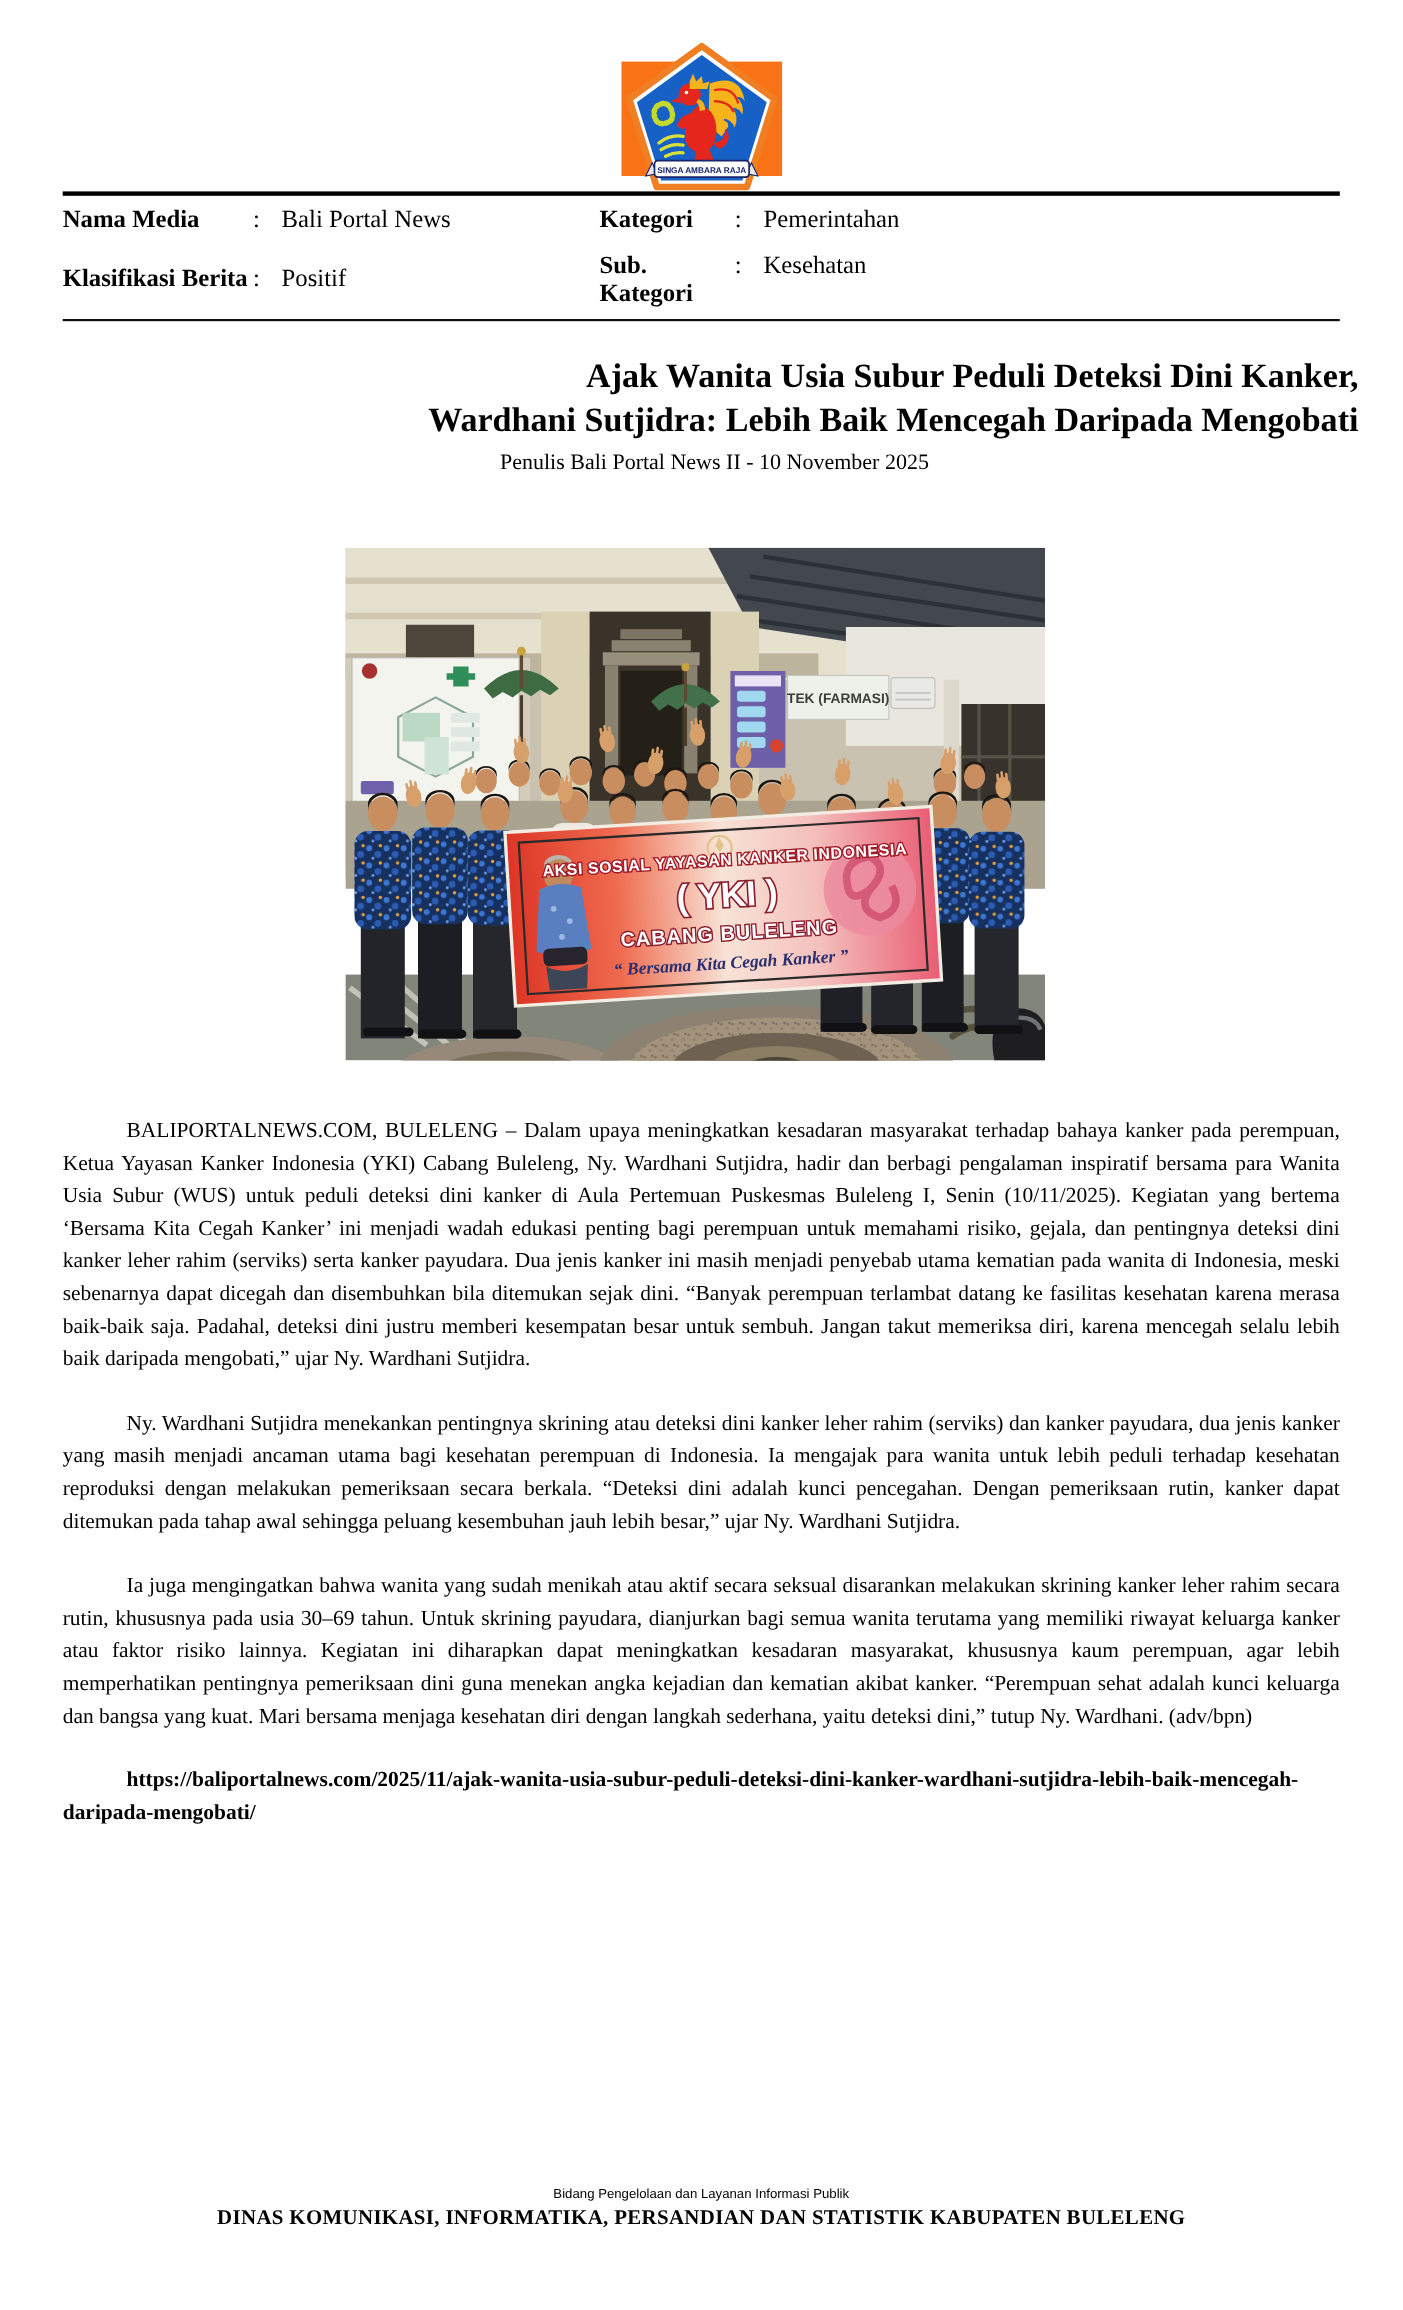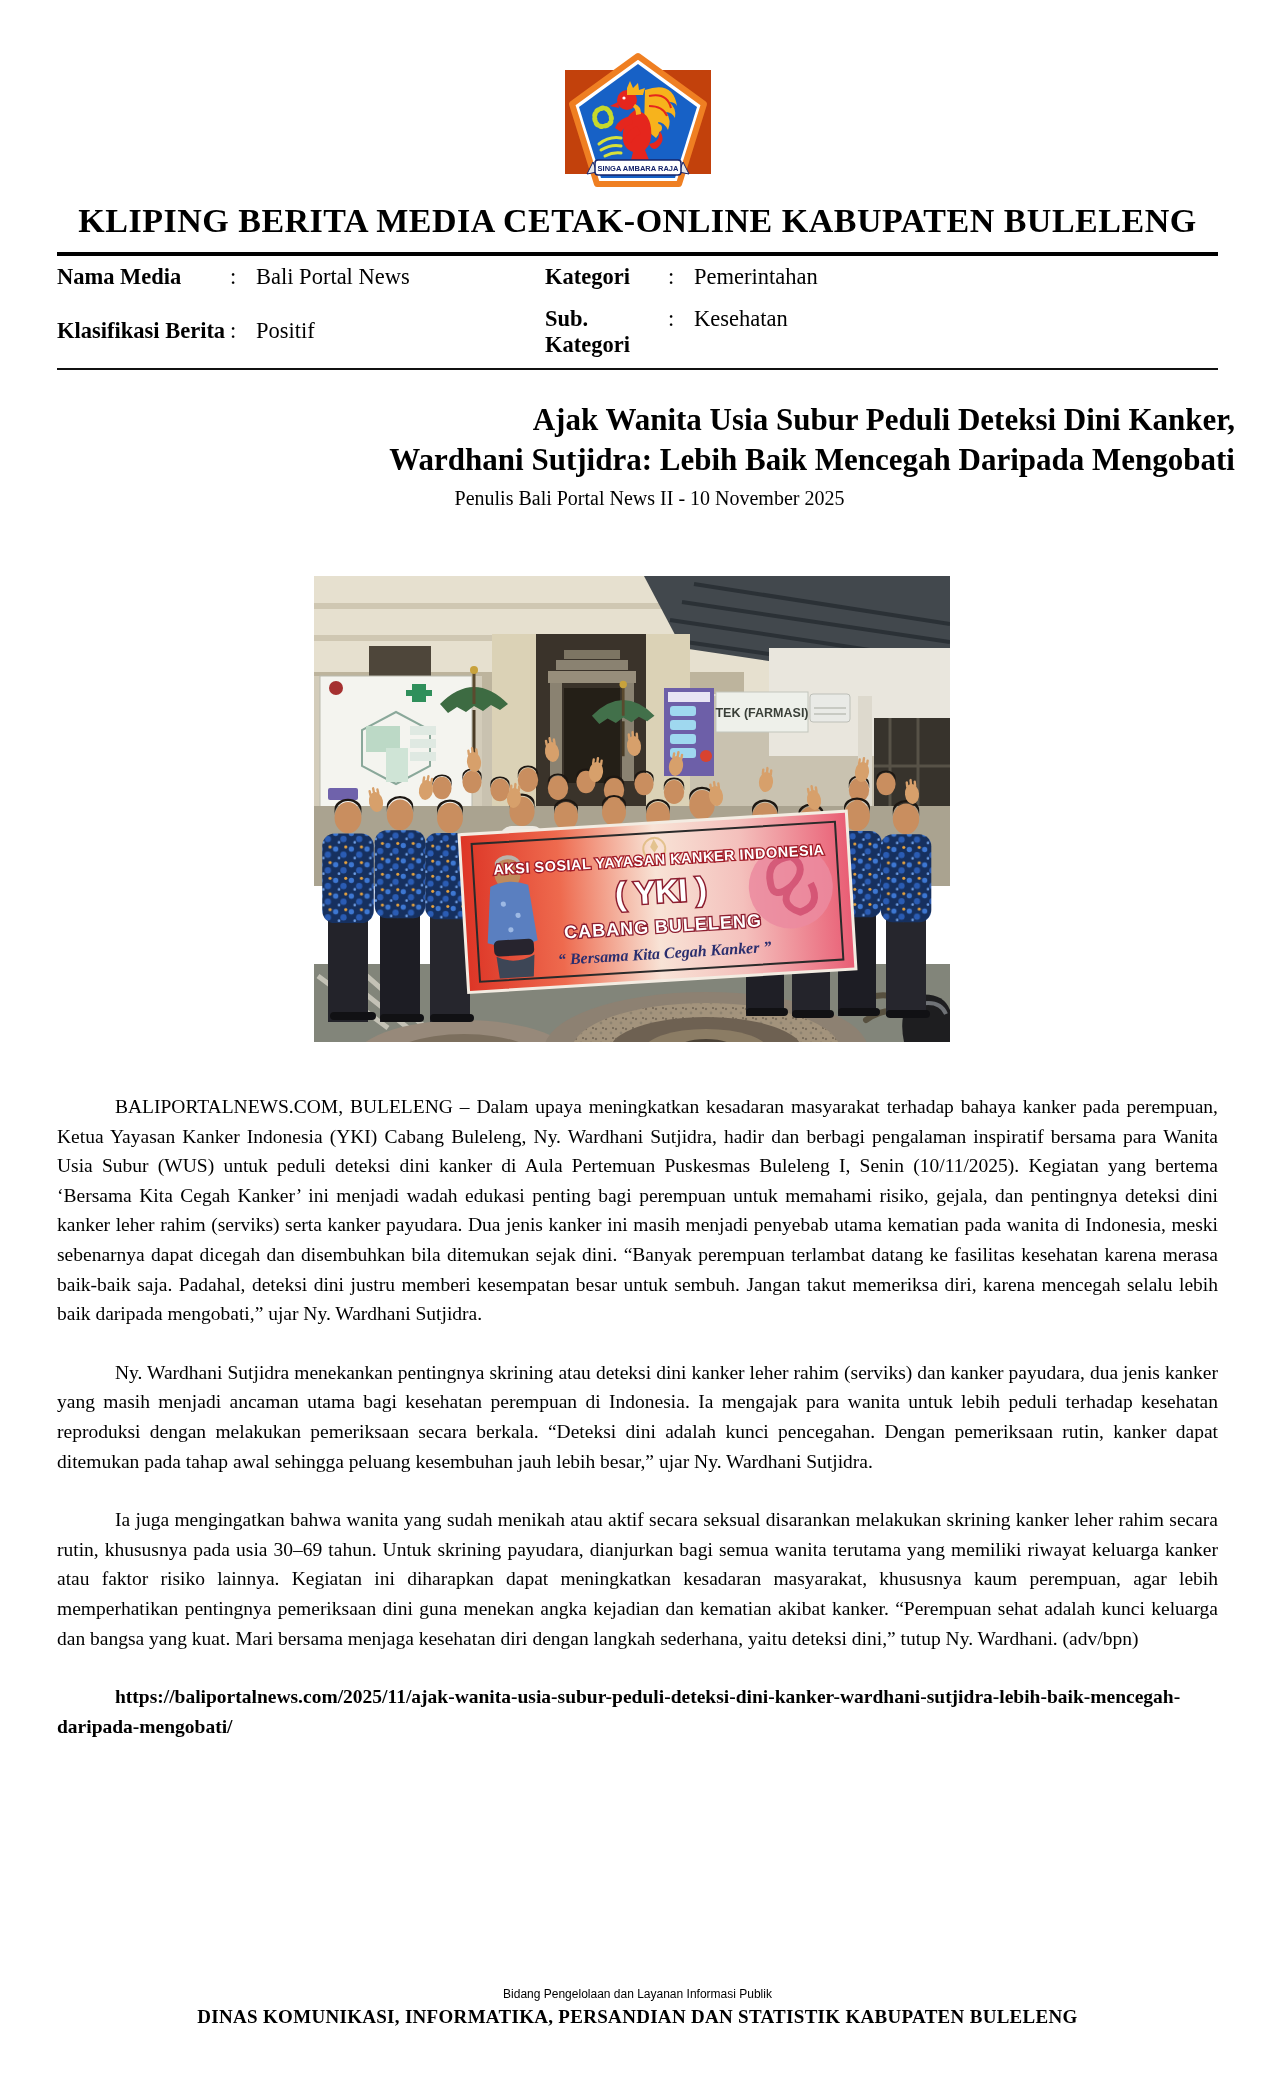--- a/index.html
+++ b/index.html
@@ -7,22 +7,22 @@
     position:relative;
     width:1275px;height:2100px;
     background:#ffffff;
     font-family:"Liberation Serif", serif;
     color:#000;
     overflow:hidden;
   }
   
   .logo-box{
     width:146px;height:104px;
-    margin:70px auto 0 auto;
-    background:#c2410c;
+    margin:56px auto 0 auto;
+    background:#f97316;
     display:flex;align-items:center;justify-content:center;
   }
   .doc-title{
     margin:30px 0 0 0;
     text-align:center;
     font-size:34px;
     font-weight:bold;
     letter-spacing:.5px;
     line-height:1;
   }
@@ -119,21 +119,20 @@
 
       <g>
         <path d="M28 114 l-6 12 l10 -2 z" fill="#e8e8e8" stroke="#16246b" stroke-width="1"></path>
         <path d="M118 114 l6 12 l-10 -2 z" fill="#e8e8e8" stroke="#16246b" stroke-width="1"></path>
         <rect x="30" y="112" width="86" height="15" rx="3" fill="#ffffff" stroke="#16246b" stroke-width="1.5"></rect>
         <text x="73" y="123" text-anchor="middle" font-family="Liberation Sans, sans-serif" font-size="7.5" font-weight="bold" fill="#16246b">SINGA AMBARA RAJA</text>
       </g>
     </svg>
   </div>
 
-  <h1 class="doc-title">KLIPING BERITA MEDIA CETAK-ONLINE KABUPATEN BULELENG</h1>
 
   <hr class="rule-thick">
 
   <div class="meta">
     <div class="meta-col left">
       <div class="meta-row">
         <span class="meta-label">Nama Media</span>
         <span class="meta-colon">:</span>
         <span class="meta-value">Bali Portal News</span>
       </div>

